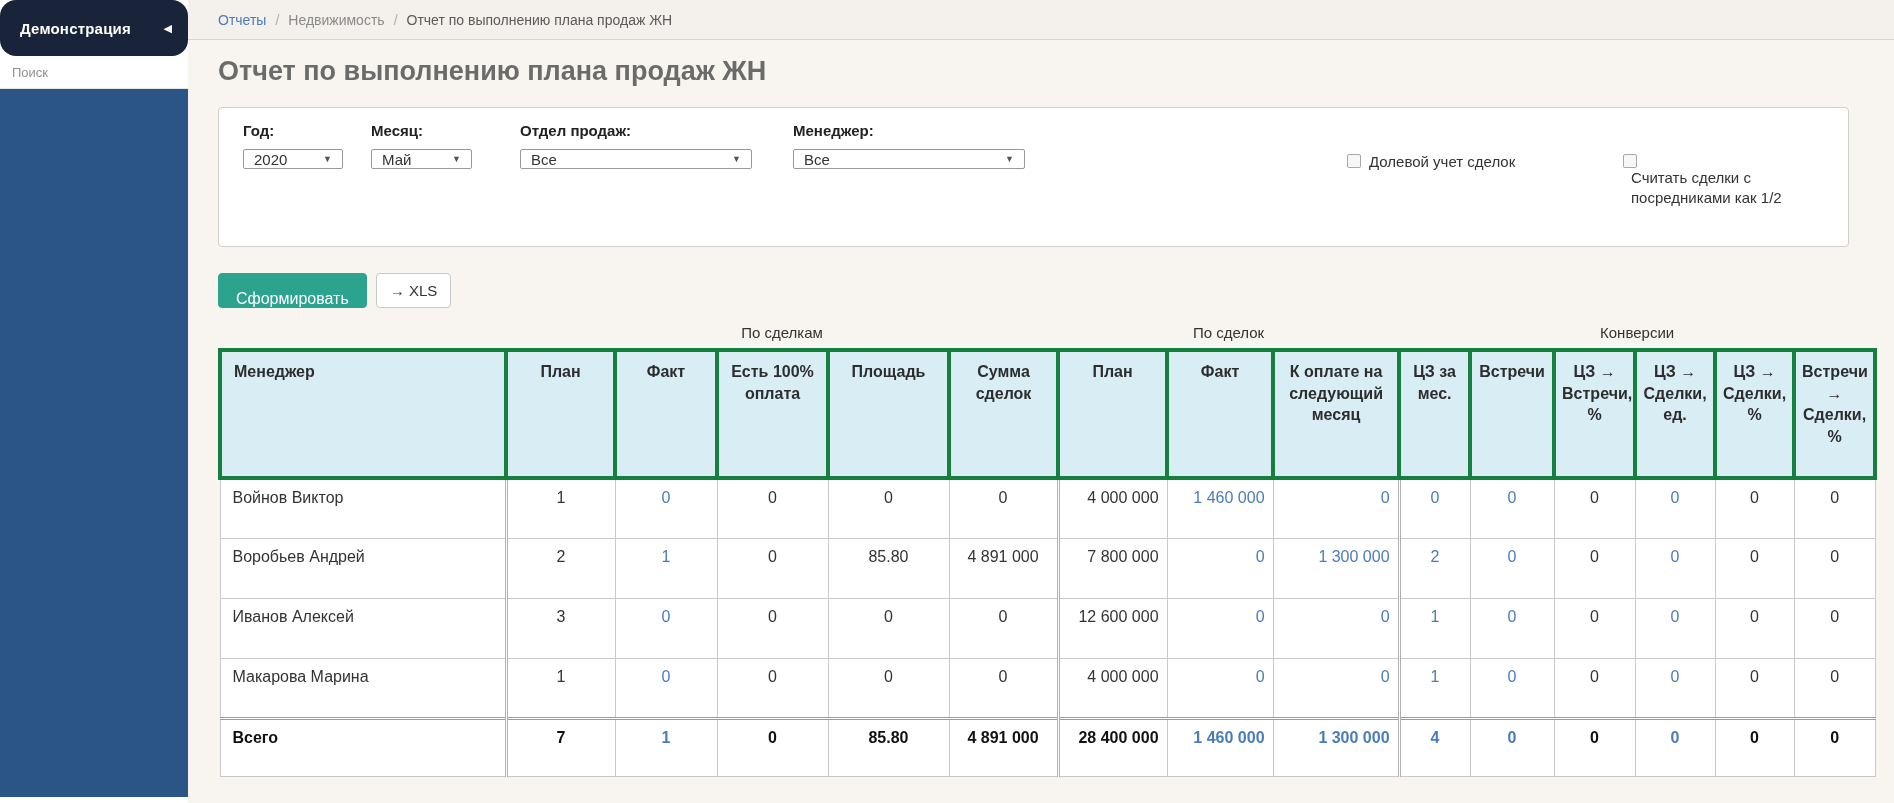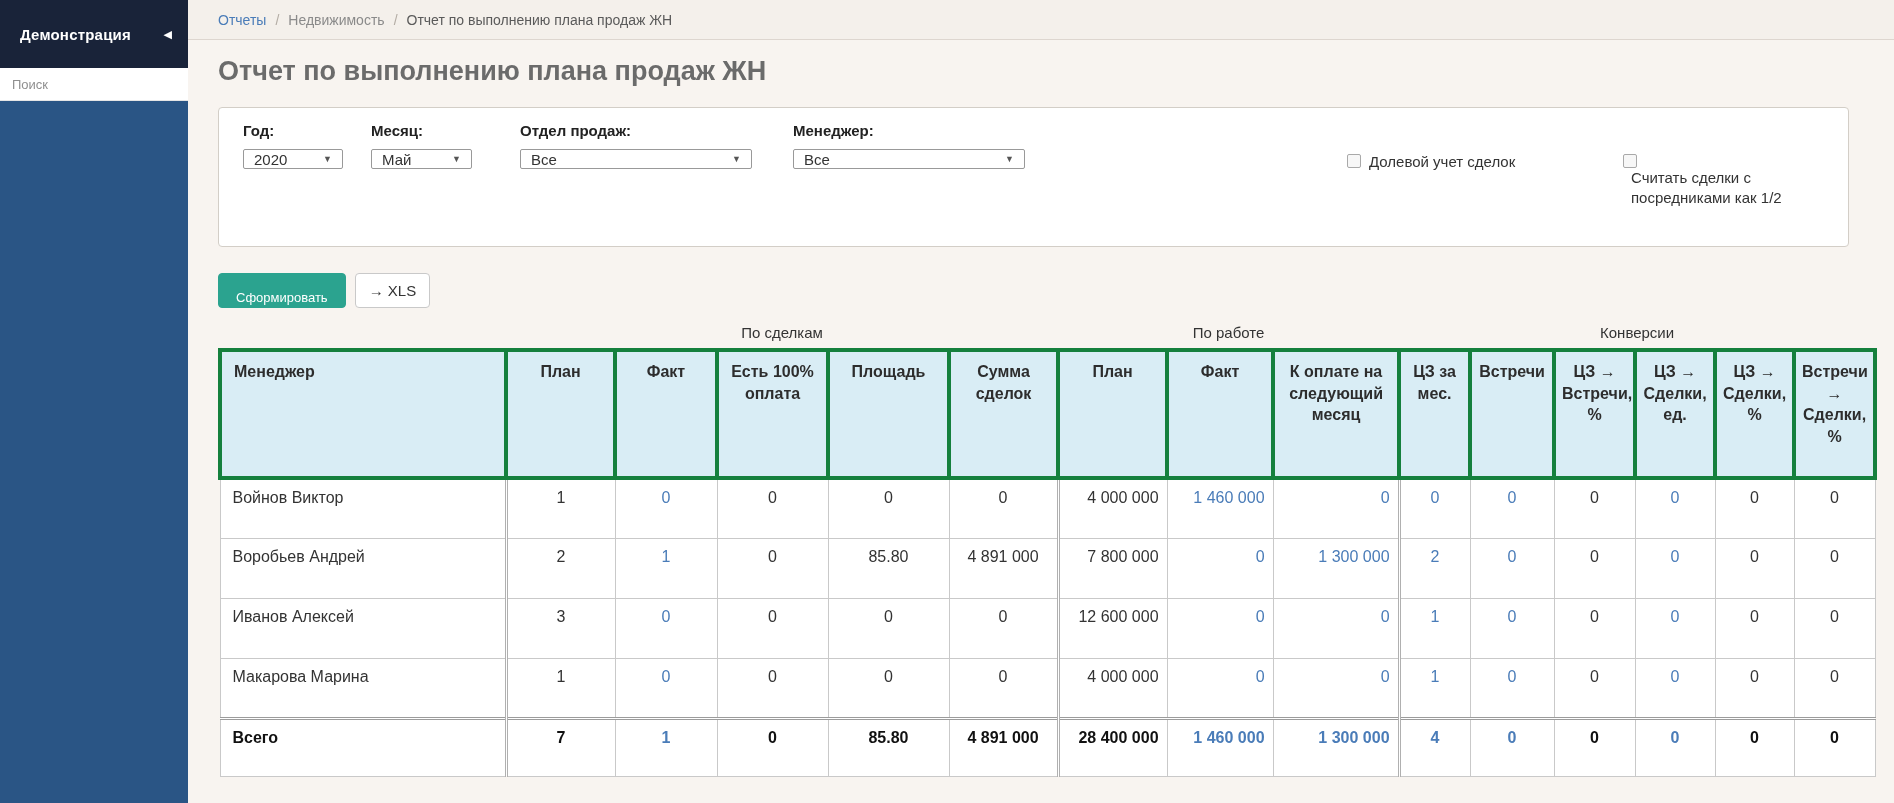--- a/index.html
+++ b/index.html
@@ -8,23 +8,24 @@
     font-family:"Liberation Sans","DejaVu Sans",sans-serif;
     background:#ffffff;
     color:#333;
     position:relative;
   }
   .app { width:1894px; height:803px; position:relative; }
 
   
   .sidebar { position:absolute; left:0; top:0; width:188px; height:803px; background:#ffffff; }
   .sidebar-header {
-    height:68px; background:var(--sidebar-header-bg);
+    height:56px; background:var(--sidebar-header-bg);
     display:flex; align-items:center; justify-content:space-between;
     padding:0 16px 0 20px;
+    border-radius:16px;
   }
   .sidebar-title { color:#fff; font-size:15px; font-weight:bold; letter-spacing:.2px; }
   .sidebar-collapse { color:#fff; font-size:11px; cursor:pointer; line-height:1; }
   .sidebar-search {
     height:33px; background:#fff; display:flex; align-items:center;
     padding:0 12px; border-bottom:1px solid #e5e5e5;
   }
   .sidebar-search input {
     border:none; outline:none; flex:1; font-size:13px; color:#444;
     font-family:inherit; background:transparent;
@@ -73,21 +74,21 @@
     width:14px; height:14px; flex:0 0 14px; margin-top:2px;
     border:1px solid #a9a9a9; border-radius:2px; background:#f7f7f7;
   }
   .checkbox-label { margin-left:8px; font-size:15px; color:#333; line-height:1.35; }
 
   
   .actions { margin:26px 0 0 30px; display:flex; gap:9px; }
   .btn { height:35px; border-radius:4px; cursor:pointer; font-family:inherit; }
   .btn-generate {
     background:var(--accent); border:1px solid var(--accent);
-    color:#fff; font-size:13px; padding:16px 17px;
+    color:#fff; font-size:16px; padding:16px 17px;
   }
   .btn-xls {
     background:#fff; border:1px solid #c9c9c9; color:#333;
     font-size:15px; padding:0 13px;
   }
 
   
   .report-table {
     margin:16px 0 0 30px; border-collapse:collapse; table-layout:fixed;
     width:1656px; font-size:16px;
@@ -210,21 +211,21 @@
           <col style="width: 84px;">
           <col style="width: 81px;">
           <col style="width: 80px;">
           <col style="width: 79px;">
           <col style="width: 81px;">
         </colgroup>
       <thead>
         <tr class="group-row">
             <th colspan="1"></th>
             <th colspan="5">По сделкам</th>
-            <th colspan="3">По работе</th>
+            <th colspan="3">По сделок</th>
             <th colspan="6">Конверсии</th>
           </tr>
         <tr class="head-row">
             <th class="col-first">Менеджер</th>
             <th class="group-start">План</th>
             <th>Факт</th>
             <th>Есть 100% оплата</th>
             <th>Площадь</th>
             <th>Сумма сделок</th>
             <th class="group-start">План</th>

